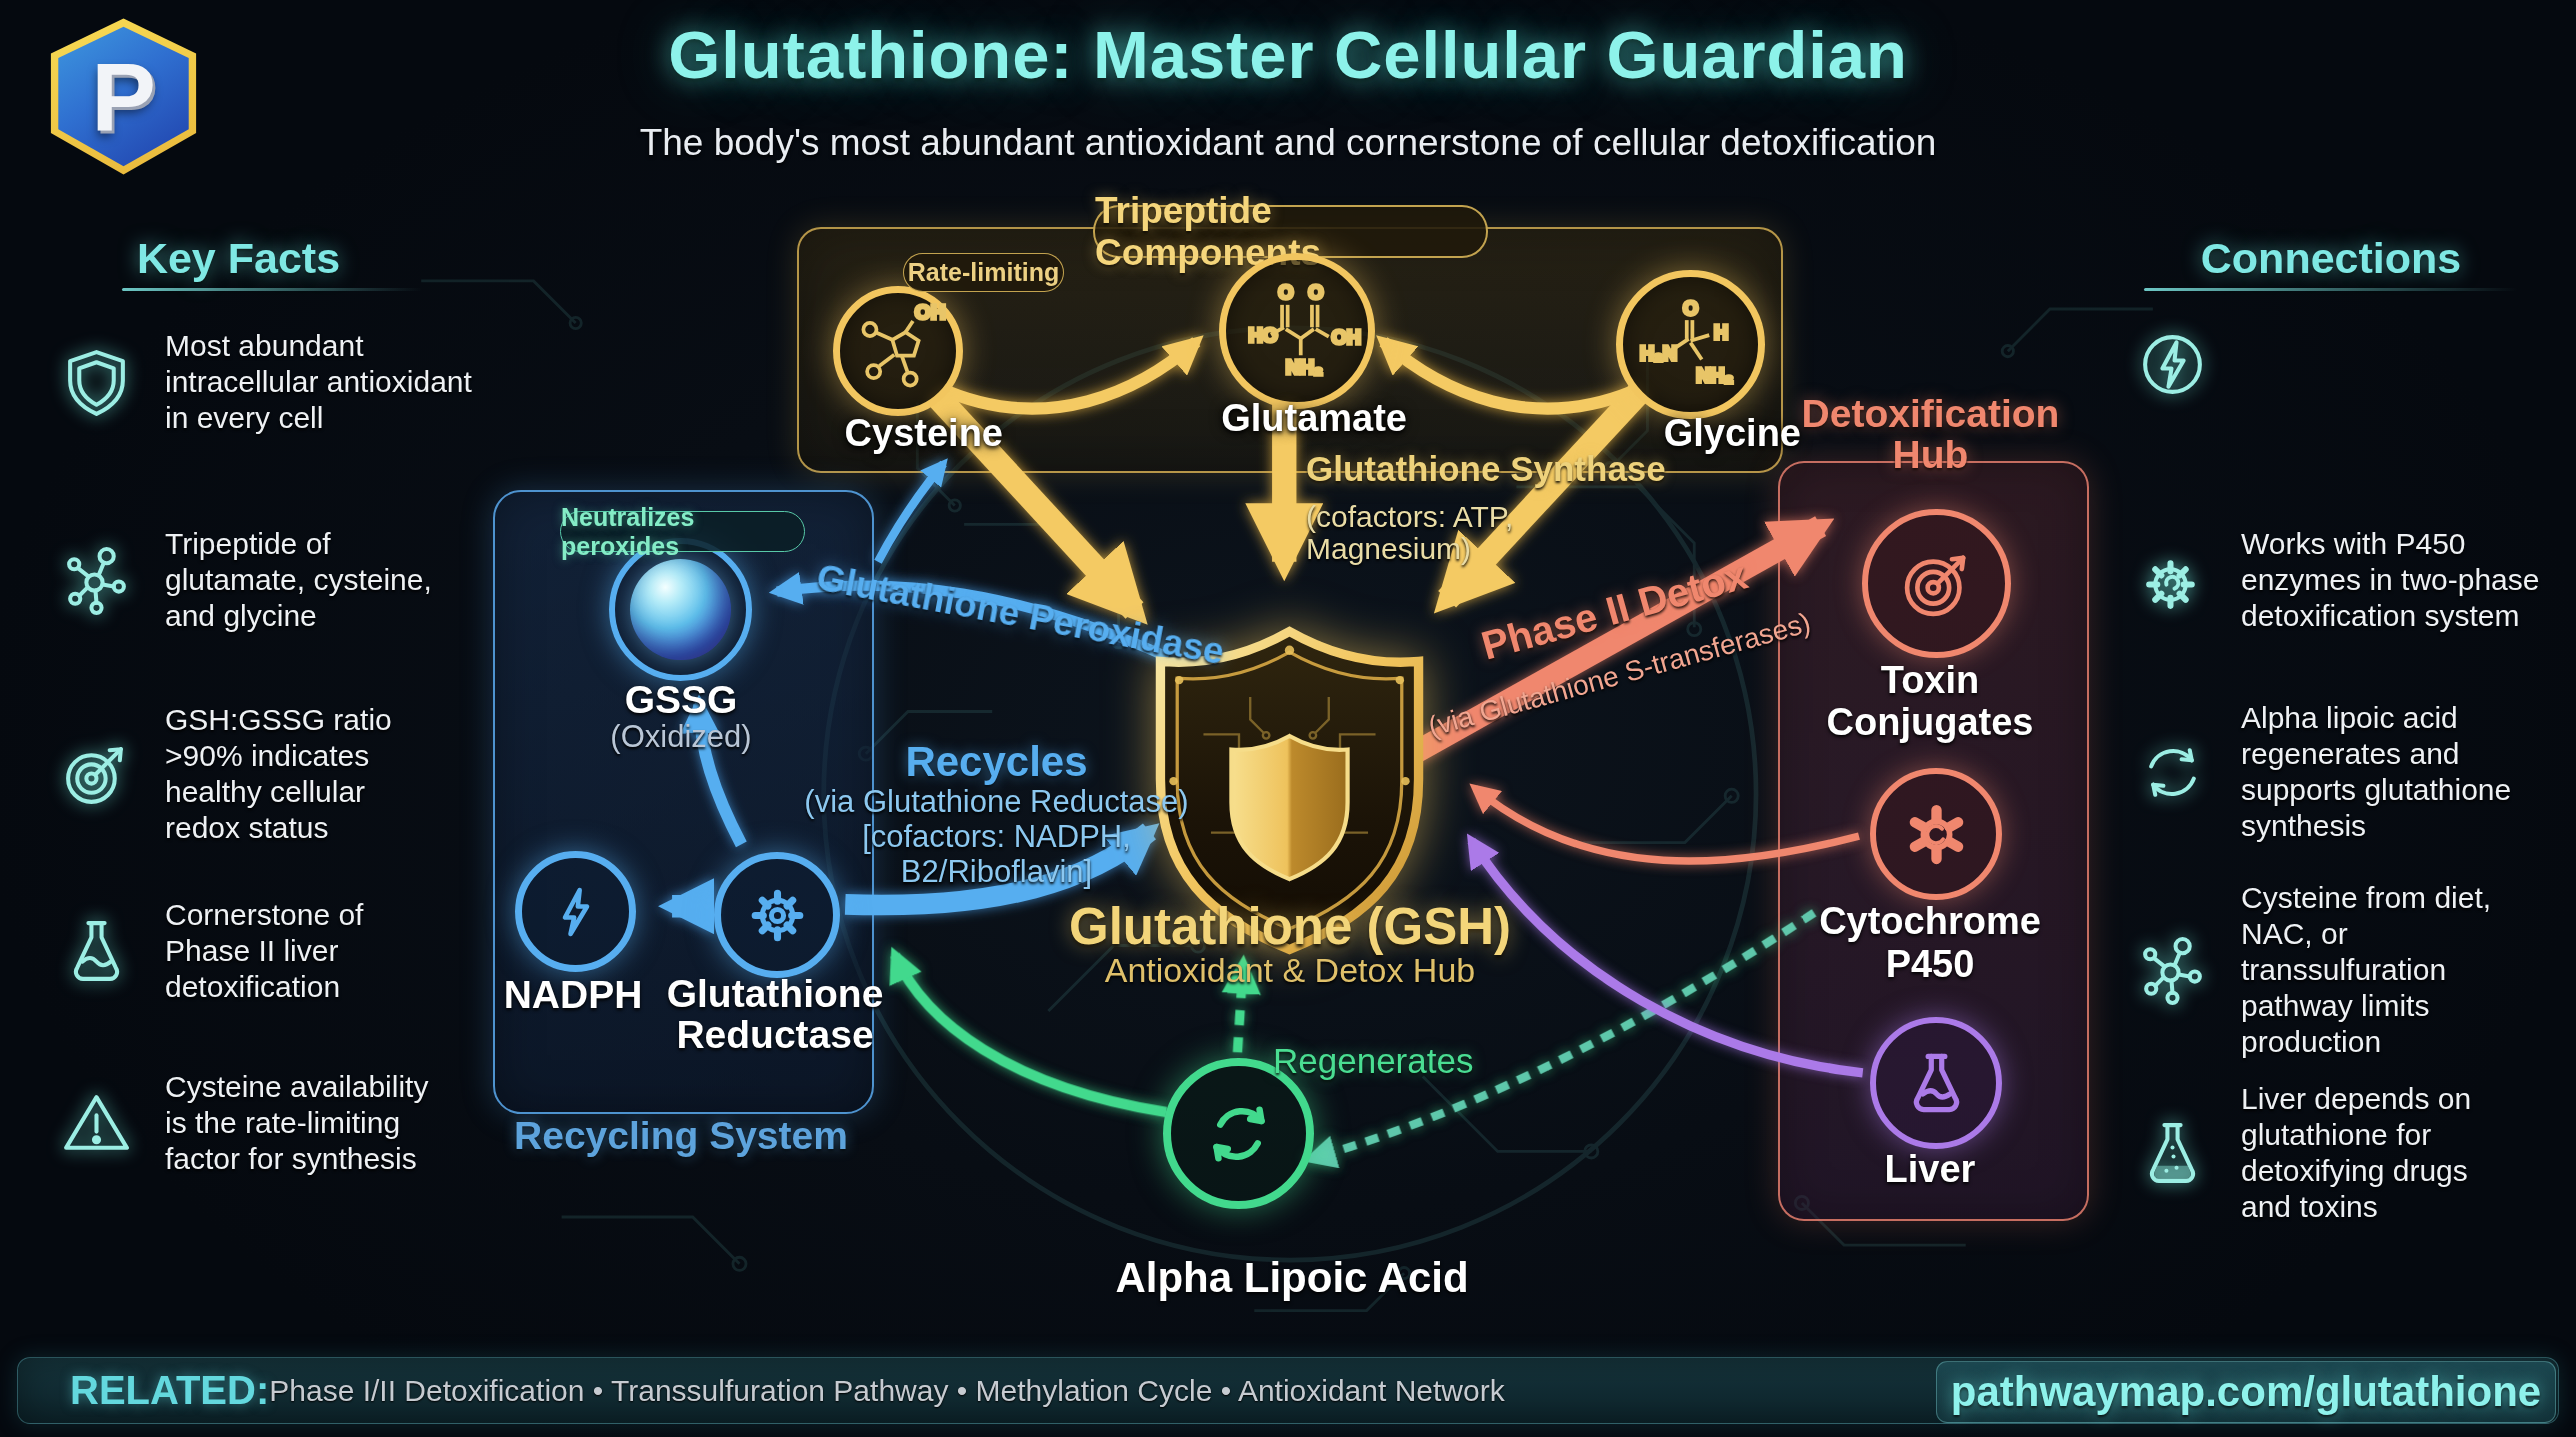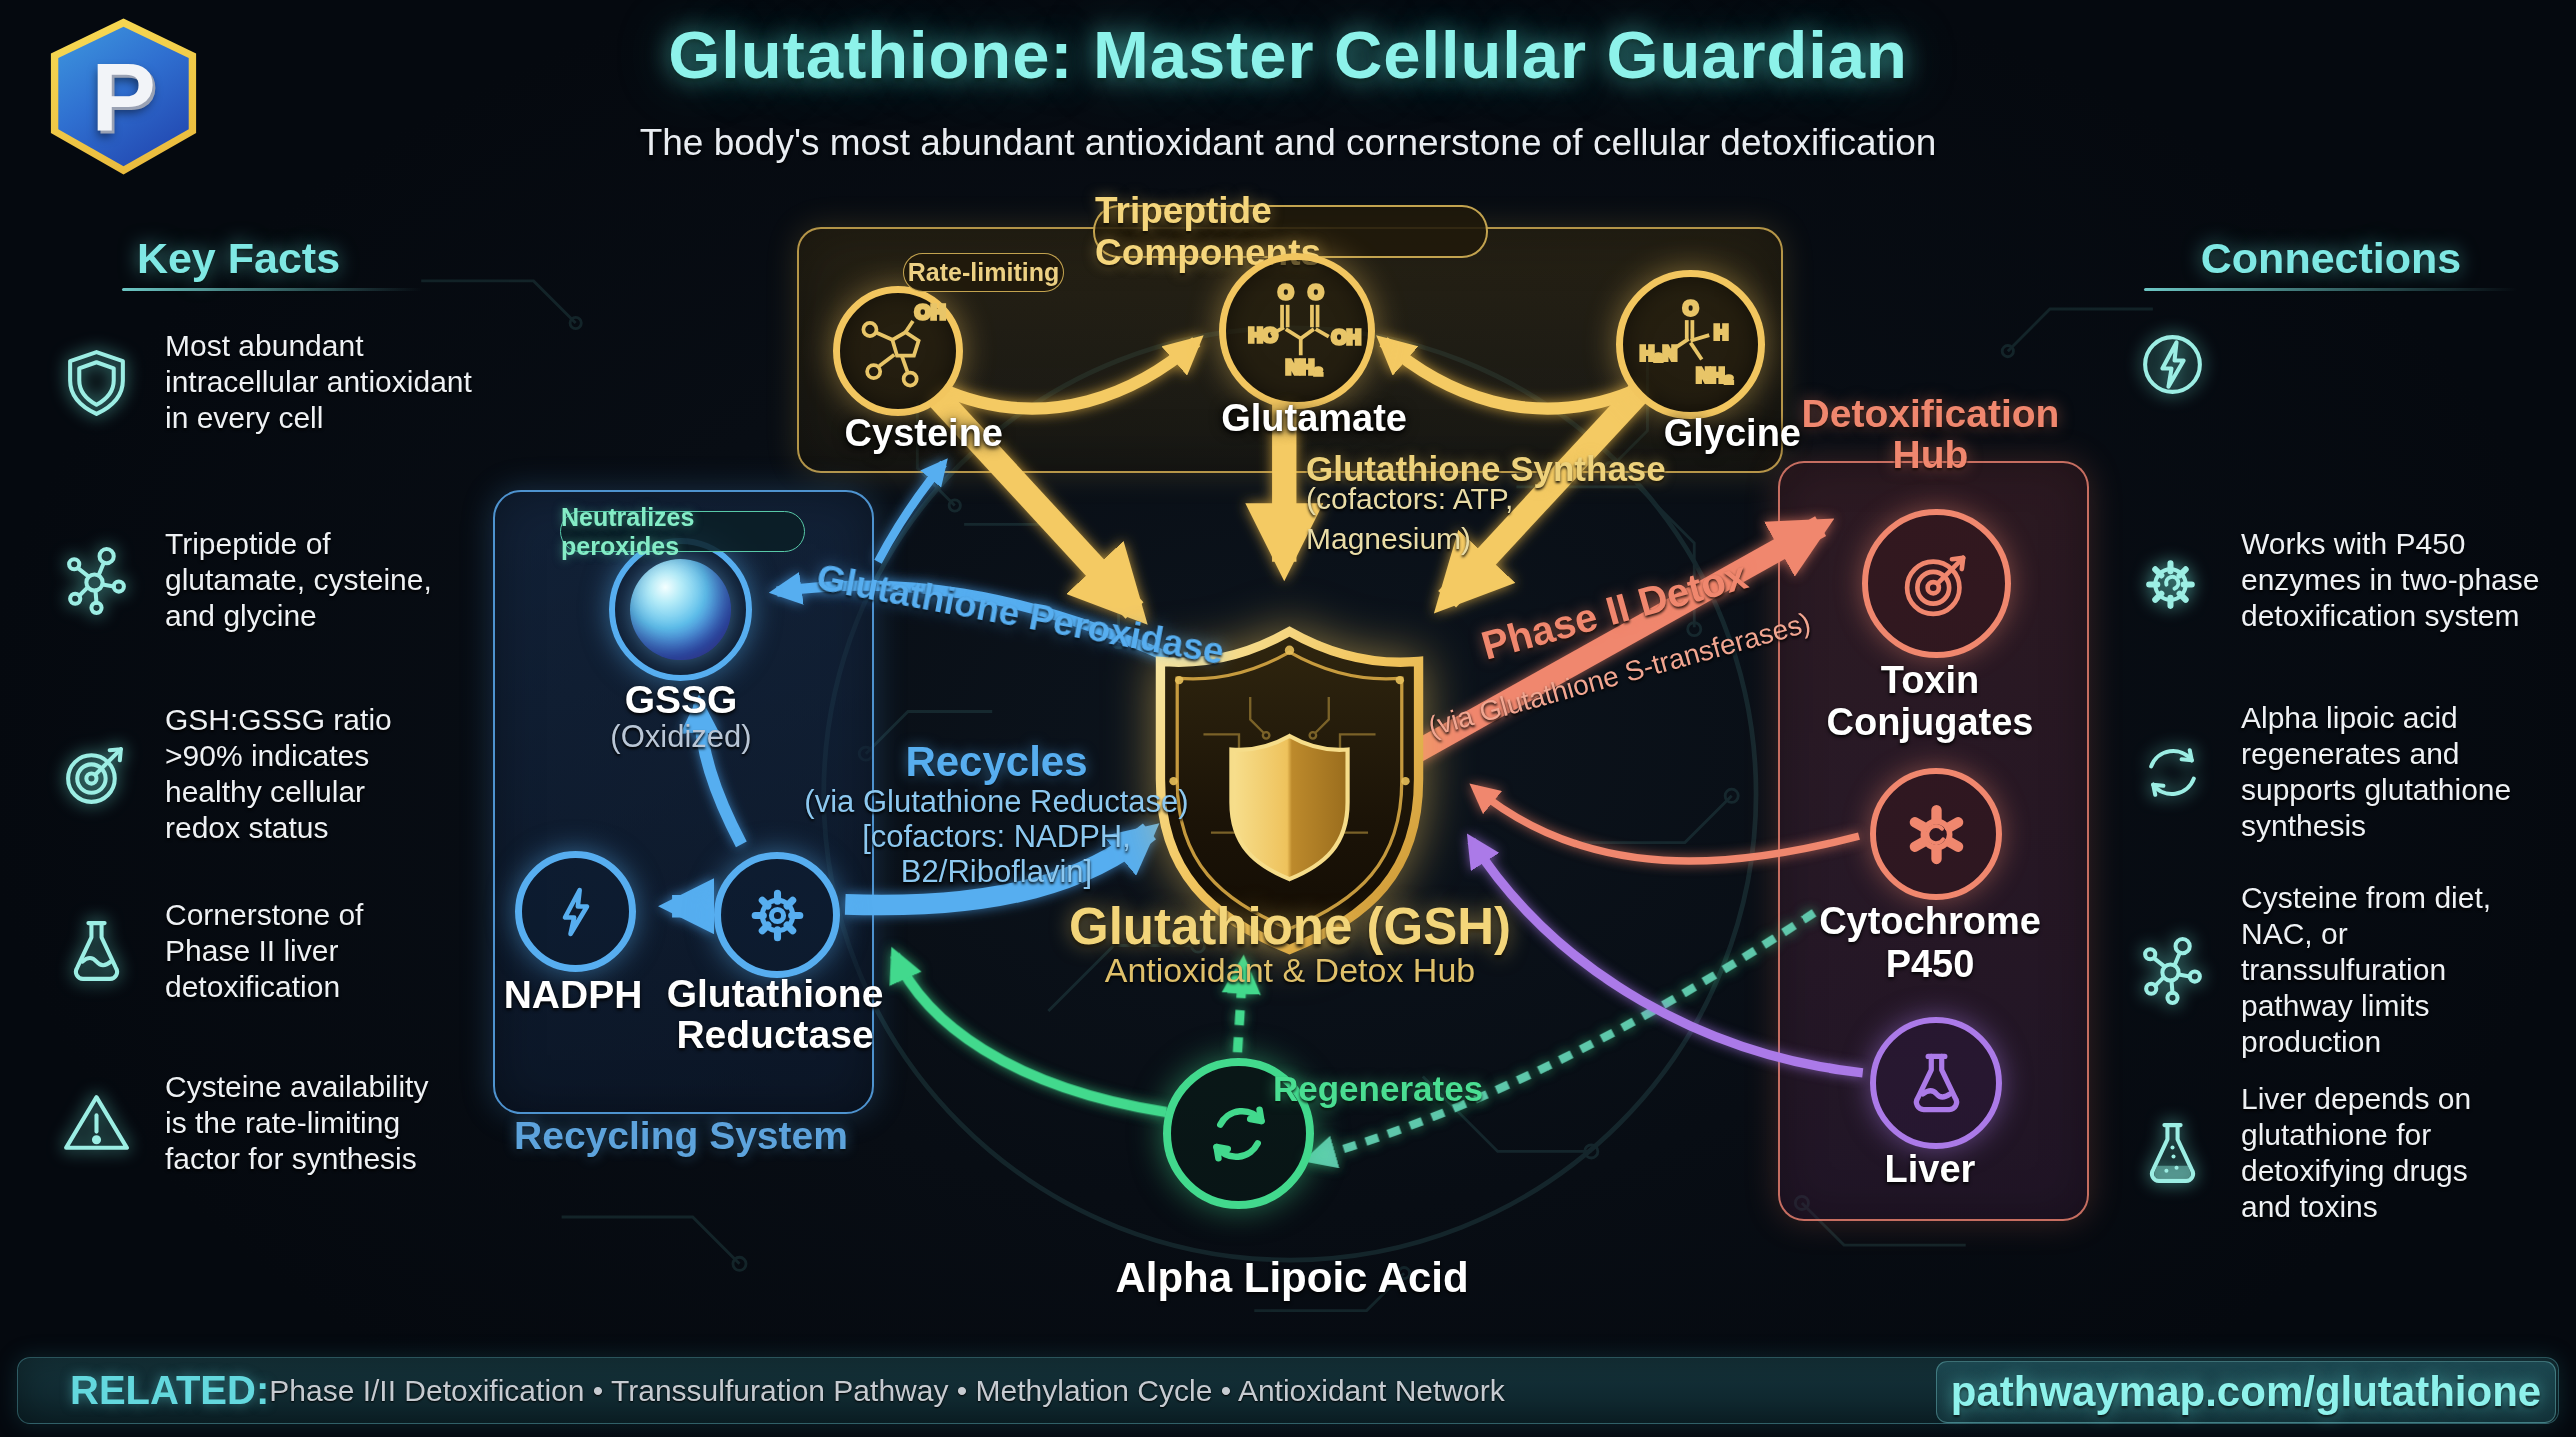--- a/index.html
+++ b/index.html
@@ -49,21 +49,21 @@
   .triTitle{left:1093px;top:205px;width:391px;height:49px;font-size:37px;font-weight:700;
     color:#f5d67c;text-shadow:0 0 13px rgba(240,200,100,.5),0 1.9px 2.8px #000;}
   .ratePill{left:903px;top:253px;width:159px;height:37px;font-size:25px;font-weight:700;
     color:#ecd083;border-width:1.9px;}
   .molCircle{border-radius:50%;border:7.5px solid #f2c65f;background:rgba(42,32,12,.55);
     box-shadow:0 0 32px rgba(242,198,95,.45), inset 0 0 24px rgba(0,0,0,.5);}
   .molCircle svg text{fill:#eed27c;font-family:"Liberation Sans",sans-serif;font-weight:700;}
   .molCircle svg{stroke:#e8c568;fill:none;stroke-width:4;}
   .compLbl{font-size:38px;font-weight:700;color:#fff;text-align:right;text-shadow:0 1.9px 4.7px #000,0 0 13px rgba(0,0,0,.8);}
   .synName{font-size:35px;font-weight:700;color:#eed27c;text-shadow:0 0 11.2px rgba(230,190,90,.5),0 1.9px 2.8px #000;}
-  .synCof{font-size:30px;line-height:40px;color:#e9dca6;text-shadow:0 1.9px 2.8px #000;}
+  .synCof{font-size:30px;line-height:32px;color:#e9dca6;text-shadow:0 1.9px 2.8px #000;margin-top:22px;}
 
   
   .recBox{left:493px;top:490px;width:377px;height:620px;border-radius:28px;
     border:2.8px solid #4e93cf;background:linear-gradient(168deg,rgba(26,50,84,.55),rgba(15,31,56,.52));
     box-shadow:0 0 32px rgba(80,160,230,.25), inset 0 0 47px rgba(0,0,0,.35);}
   .neutPill{left:560px;top:511px;width:243px;height:39px;border-radius:22.5px;
     border:1.9px solid #58c9a8;background:rgba(10,30,38,.85);
     display:flex;align-items:center;justify-content:center;
     font-size:25px;font-weight:700;color:#84ecc6;text-shadow:0 0 9.4px rgba(90,220,180,.5);}
   .ring{border-radius:50%;border:6.6px solid #57aef0;box-shadow:0 0 28px rgba(90,180,245,.5);}
@@ -100,21 +100,21 @@
   
   .p2Lbl{font-size:40px;font-weight:700;color:#f0876e;text-shadow:0 0 13px rgba(240,130,100,.55),0 1.9px 2.8px #000;}
   .p2Via{font-size:28px;color:#f2a691;text-shadow:0 1.9px 2.8px #000;}
   .gpLbl{font-size:37px;font-weight:700;color:#57aef0;text-shadow:0 0 15px rgba(80,170,240,.55),0 1.9px 2.8px #000;}
 
   
   .alaRing{left:1163px;top:1058px;width:135px;height:135px;border-radius:50%;
     border:8.4px solid #42d98d;background:rgba(10,34,24,.4);
     box-shadow:0 0 32px rgba(66,217,141,.5);}
   .greenIcn svg{stroke:#42d98d;fill:none;stroke-width:7;stroke-linecap:round;stroke-linejoin:round;}
-  .regLbl{font-size:35px;font-weight:700;color:#4ade92;text-shadow:0 0 13px rgba(70,220,145,.5),0 1.9px 2.8px #000;margin-top:28px;}
+  .regLbl{font-size:35px;font-weight:400;color:#4ade92;text-shadow:0 0 13px rgba(70,220,145,.5),0 1.9px 2.8px #000;}
 
   
   .bar{left:17px;top:1357px;width:2542px;height:67px;border-radius:13px;
     border:0.9px solid rgba(120,210,215,.28);
     background:linear-gradient(180deg,#16353d,#0d242b);
     box-shadow:0 0 22.5px rgba(40,120,130,.25), inset 0 0 37px rgba(0,0,0,.4);
     display:flex;align-items:center;padding-left:52px;box-sizing:border-box;}
   .relLbl{font-size:40px;font-weight:700;color:#63d8de;text-shadow:0 0 11.2px rgba(90,210,215,.5);}
   .relItems{font-size:30px;color:#c6cbd1;text-shadow:0 0.9px 1.9px #000;}
   .urlBox{left:1936px;top:1361px;width:618px;height:60px;border-radius:11.2px;

